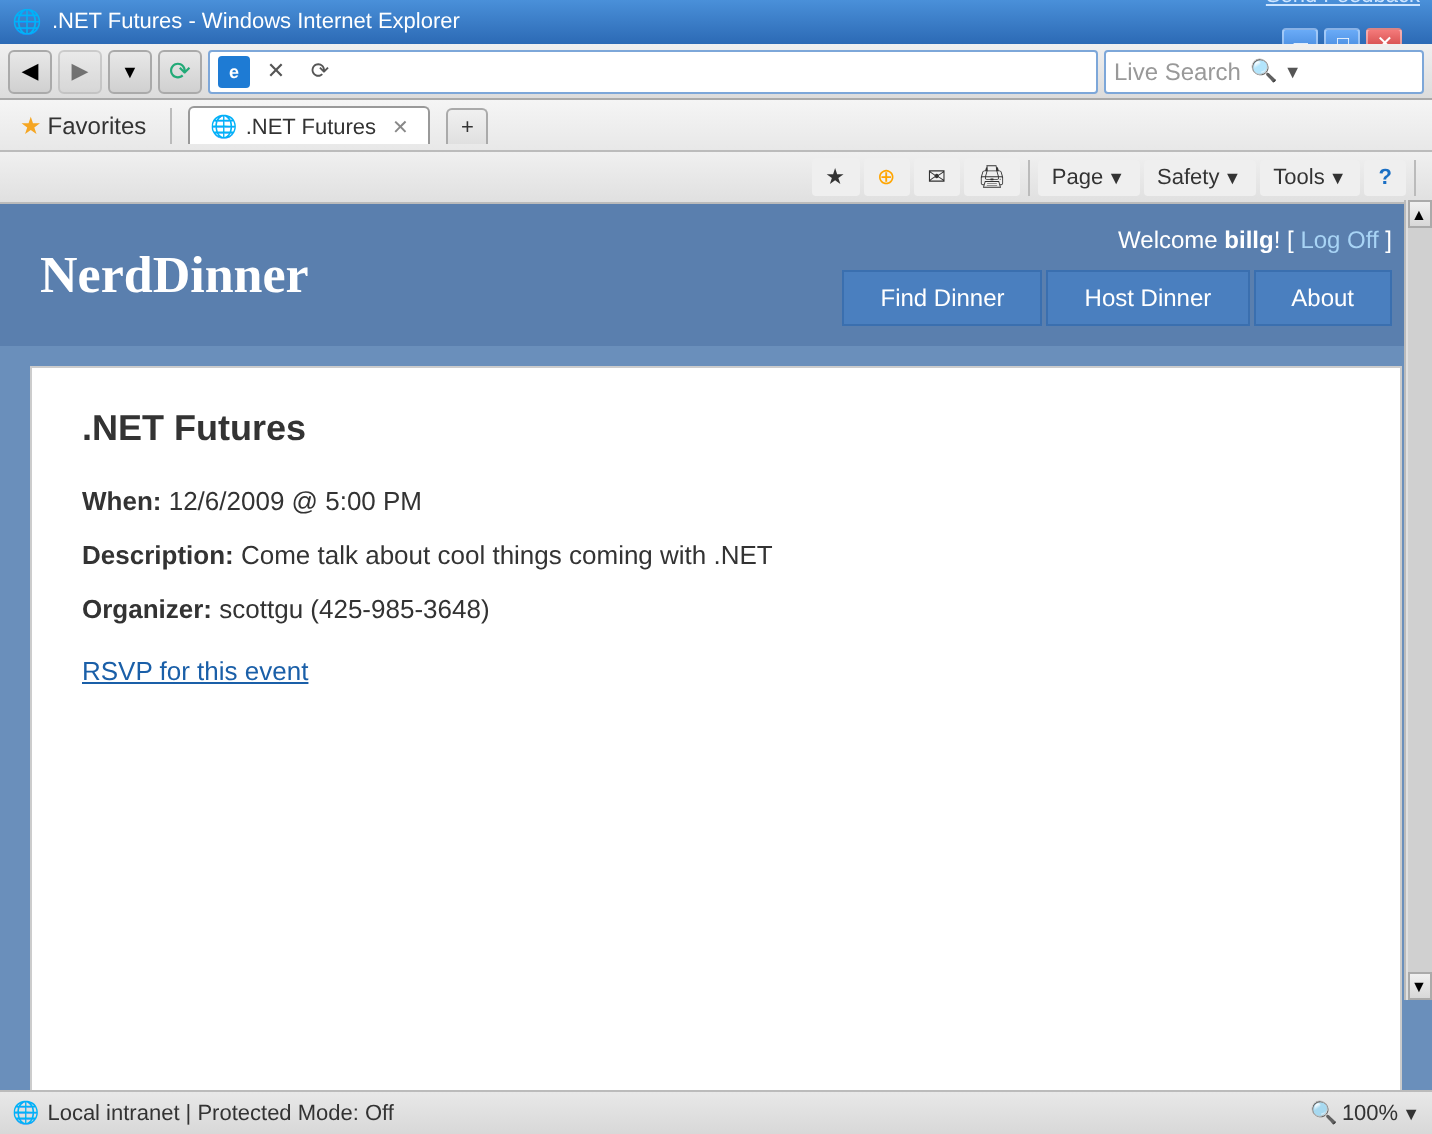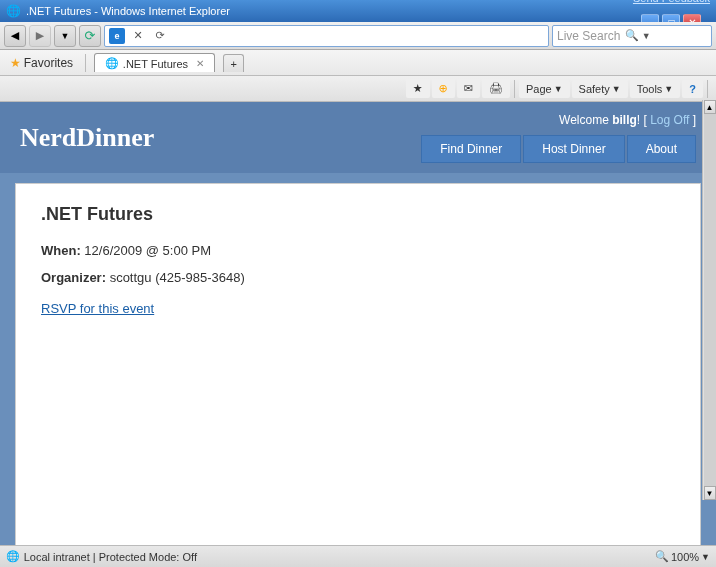--- a/index.html
+++ b/index.html
@@ -345,20 +345,24 @@
 
     <div class="content-card">
       <div class="dinner-title">.NET Futures</div>
 
       <div class="detail-row">
         <span class="label">When:</span>
         <span>12/6/2009 @ 5:00 PM</span>
       </div>
 
 
+      <div class="detail-row">
+        <span class="label">Description:</span>
+        <span>Come talk about cool things coming with .NET</span>
+      </div>
 
       <div class="detail-row">
         <span class="label">Organizer:</span>
         <span>scottgu (425-985-3648)</span>
       </div>
 
       <div style="margin-top: 16px;">
         <a class="rsvp-link" href="#">RSVP for this event</a>
       </div>
     </div>

